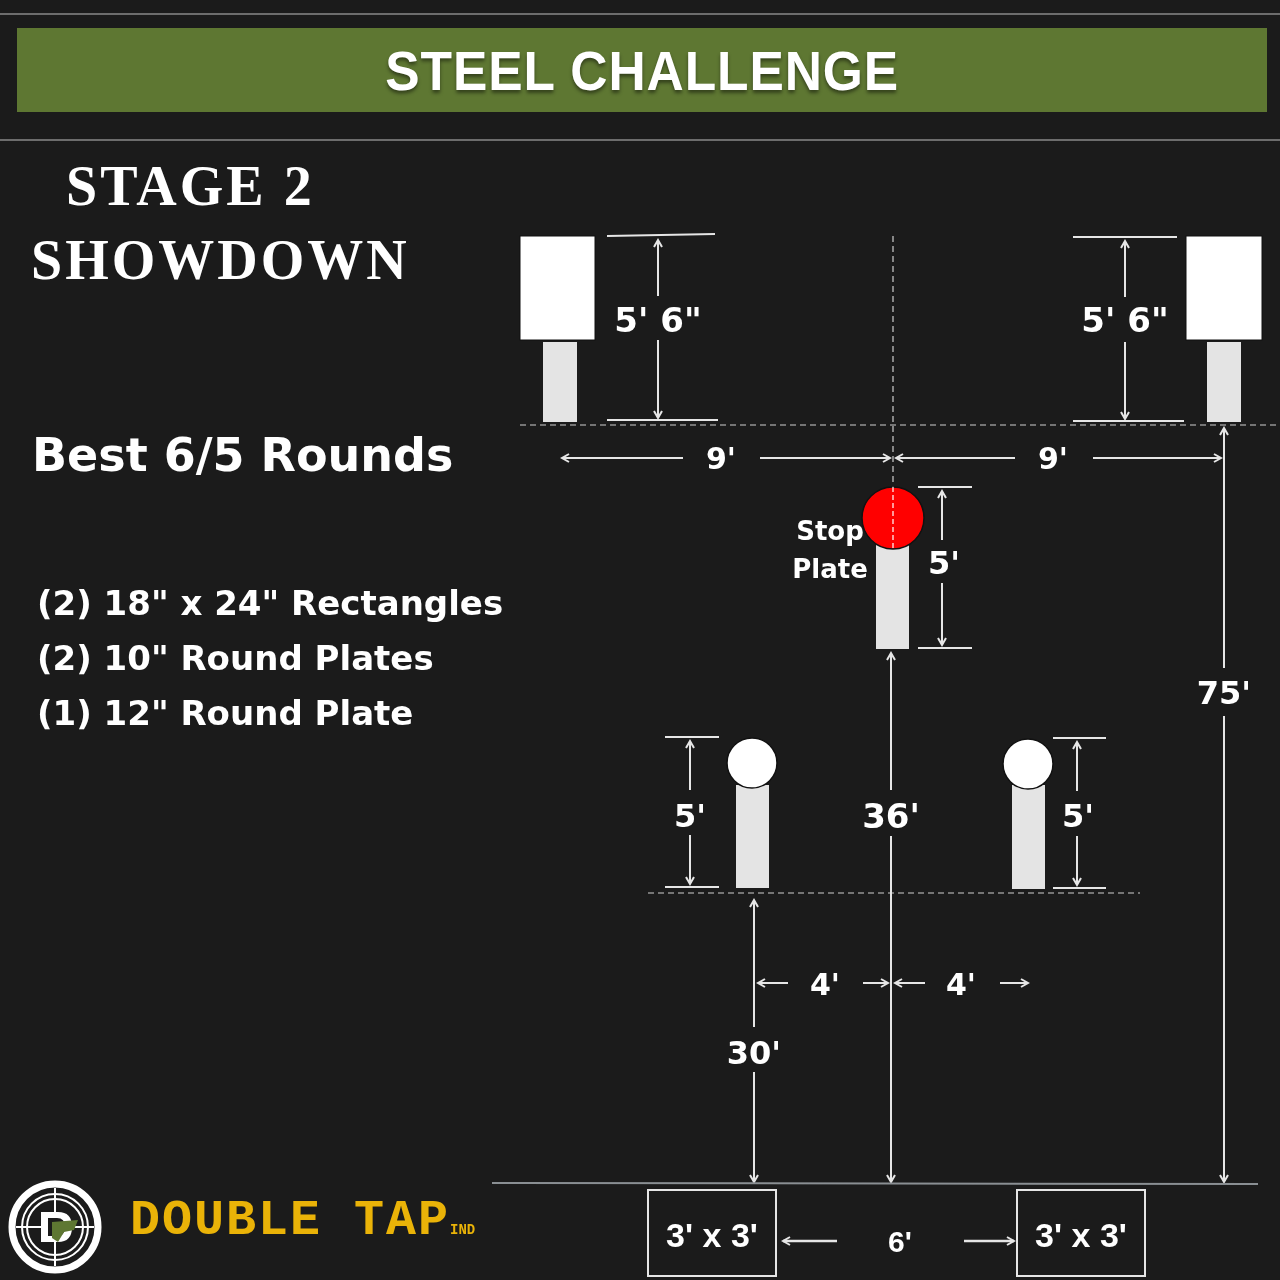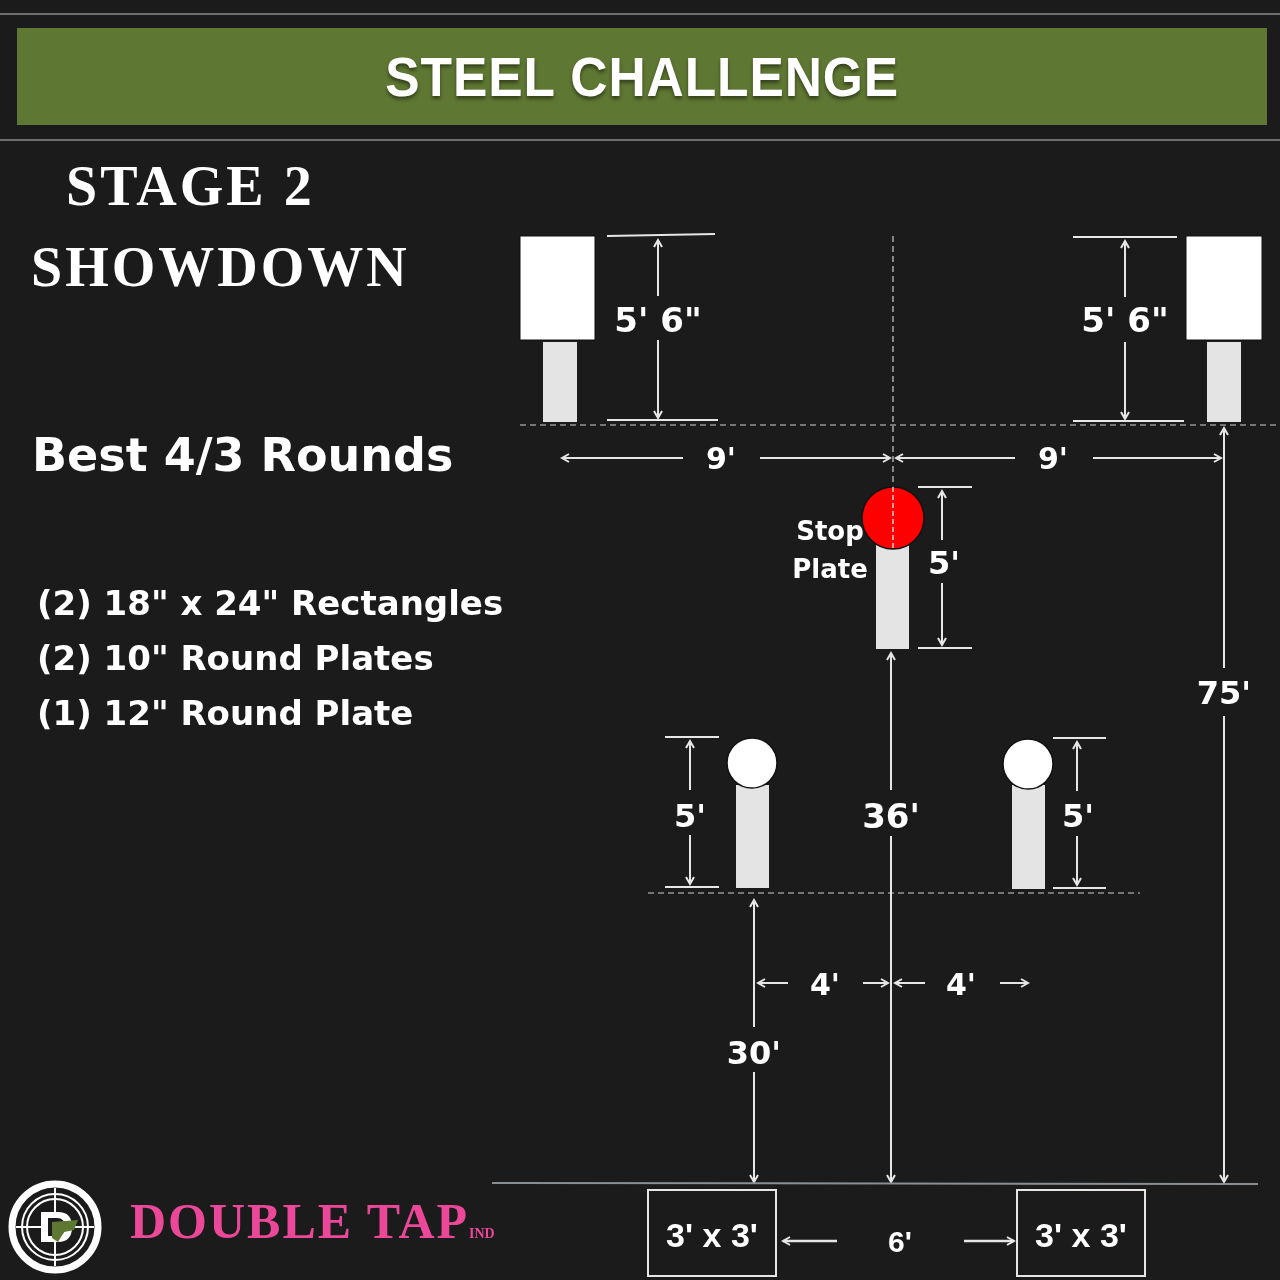--- a/index.html
+++ b/index.html
@@ -1,43 +1,43 @@
 <!DOCTYPE html>
 <html><head>
 <meta charset="utf-8">
 <style>
   html, body { margin:0; padding:0; background:#1b1b1b; }
   body { width:1280px; height:1280px; position:relative; overflow:hidden; font-family:"DejaVu Sans", sans-serif; color:#fff; }
   .rule { position:absolute; left:0; width:1280px; height:2px; background:#6d6d6d; }
-  .banner { position:absolute; left:17px; top:28px; width:1250px; height:97px; background:#5e7732; display:flex; align-items:center; justify-content:center; }
+  .banner { position:absolute; left:17px; top:28px; width:1250px; height:84px; background:#5e7732; display:flex; align-items:center; justify-content:center; }
   .banner-title { font-family:"Liberation Sans", sans-serif; font-weight:bold; font-size:56px; letter-spacing:1px; color:#fff; text-shadow:0 3px 4px rgba(0,0,0,0.45); transform:scaleX(0.92); }
   .stage-title { position:absolute; font-family:Liberation Serif, serif; font-weight:bold; color:#fff; font-size:56px; letter-spacing:3px; line-height:1; }
   .left-text { position:absolute; left:32px; font-family:"DejaVu Sans", sans-serif; font-weight:bold; color:#fff; }
   .best { top:428px; font-size:46px; }
   .inv { font-size:34px; left:37px; }
   svg.diagram { position:absolute; left:0; top:0; }
   .lbl { font-family:"DejaVu Sans", sans-serif; font-weight:bold; fill:#fff; }
   .box-lbl { font-family:"Liberation Sans", sans-serif; font-weight:bold; fill:#fff; }
   .logo { position:absolute; left:8px; top:1180px; width:94px; height:94px; }
-  .brand { position:absolute; left:130px; top:1196px; font-family:Liberation Serif, serif; font-weight:bold; font-size:50px; letter-spacing:2px; color:#ec4899; line-height:1; }
+  .brand { position:absolute; left:130px; top:1196px; font-family:Liberation Mono, monospace; font-weight:bold; font-size:50px; letter-spacing:2px; color:#eab308; line-height:1; }
   .brand-sub { font-size:14px; letter-spacing:0; vertical-align:baseline; }
 </style>
 </head>
 <body>
 
 <div class="rule" style="top:13px;"></div>
 <div class="banner">
   <span class="banner-title">STEEL CHALLENGE</span>
 </div>
 <div class="rule" style="top:139px;"></div>
 
 <div class="stage-title" style="left:66px; top:158px;">STAGE 2</div>
-<div class="stage-title" style="left:31px; top:239px;">SHOWDOWN</div>
+<div class="stage-title" style="left:31px; top:232px;">SHOWDOWN</div>
 
-<div class="left-text best">Best 4/3 Rounds</div>
+<div class="left-text best">Best 6/5 Rounds</div>
 
 <div class="left-text inv" style="top:583px;">(2) 18" x 24" Rectangles</div>
 <div class="left-text inv" style="top:638px;">(2) 10" Round Plates</div>
 <div class="left-text inv" style="top:693px;">(1) 12" Round Plate</div>
 
 <svg class="diagram" width="1280" height="1280" viewBox="0 0 1280 1280">
   <defs>
     <marker id="ah" markerWidth="10" markerHeight="10" refX="8" refY="5" orient="auto" markerUnits="userSpaceOnUse">
       <path d="M1,1 L8,5 L1,9" fill="none" stroke="#e6e6e6" stroke-width="2"></path>
     </marker>

